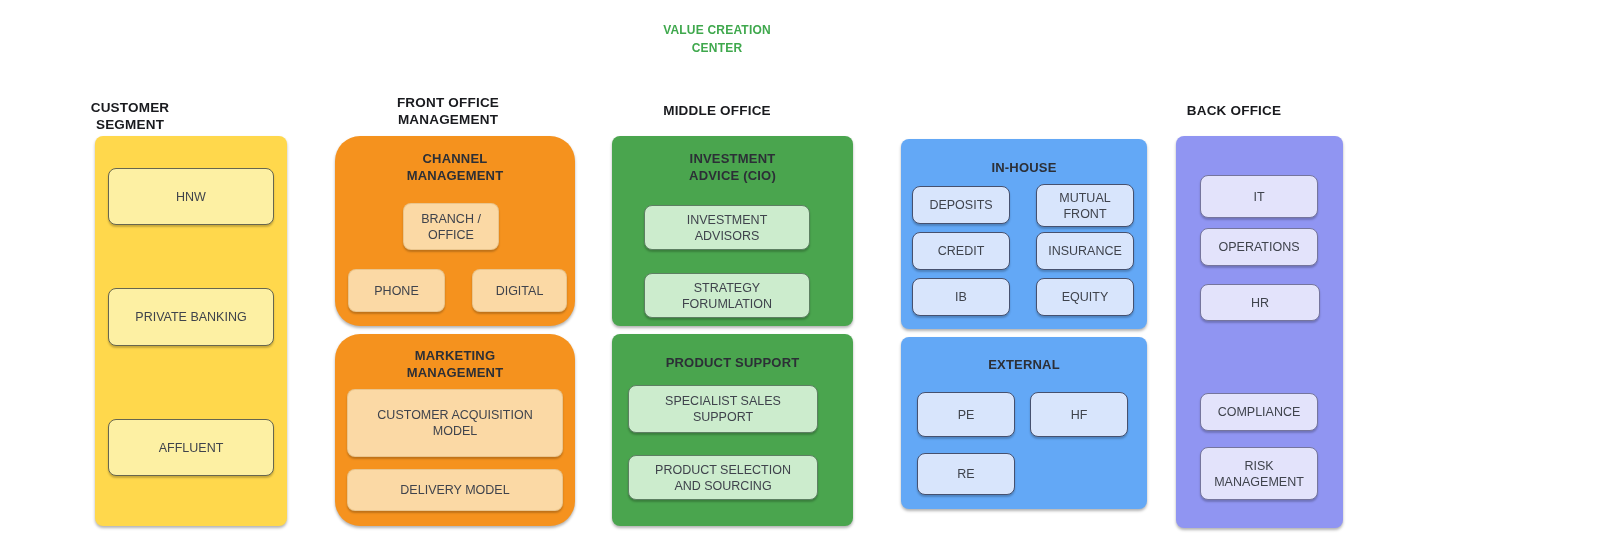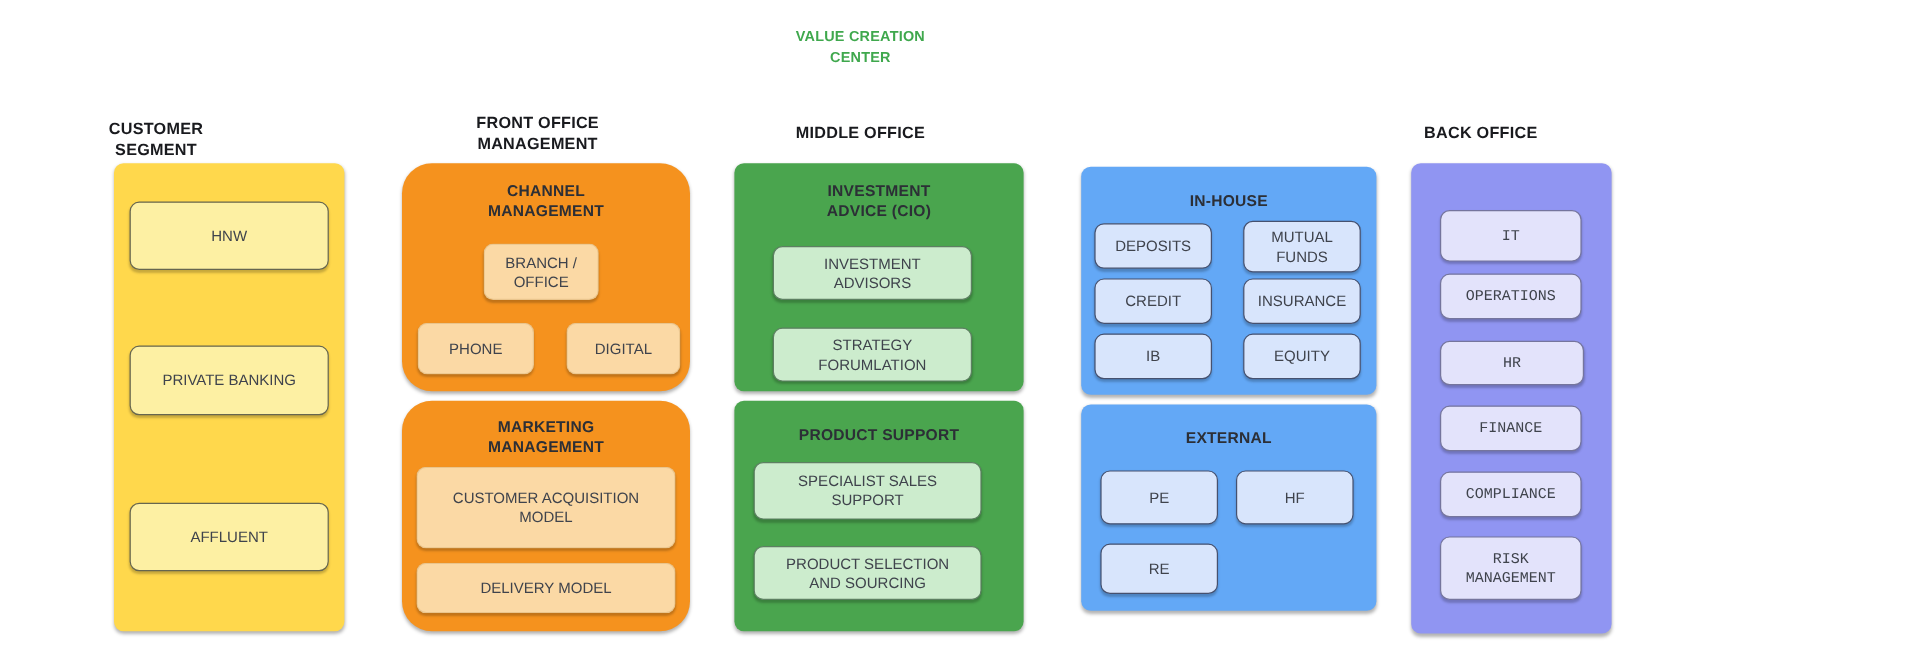--- a/index.html
+++ b/index.html
@@ -31,21 +31,21 @@
     box-shadow:0 2px 2px rgba(0,0,0,0.22);padding:1px 2px;box-sizing:border-box;
   }
   .panel-yellow{background:#FFD84C;margin-left:47px;}
   .box-yellow{background:#FDF0A3;border:1px solid #66664f;}
   .panel-orange{background:#F5921E;border-radius:25px;}
   .box-orange{background:#FBD9A5;border:1px solid rgba(140,85,10,0.15);}
   .panel-green{background:#4AA54E;}
   .box-green{background:#CCECCD;border:1px solid #5d7f62;}
   .panel-blue{background:#63A8F6;}
   .box-blue{background:#D8E5FC;border:1px solid #46516f;}
-  .panel-purple{background:#9095F2;font-family:Liberation Mono, monospace;}
+  .panel-purple{background:#9095F2;}
   .box-purple{background:#E3E3FB;border:1px solid #75759d;}
 </style>
 </head>
 <body>
 
 <div class="stage">
 
   <div class="diagram-title lbl">VALUE CREATION
 CENTER</div>
 
@@ -93,37 +93,36 @@
     <div class="box box-green lbl" style="left:16px;top:51px;width:190px;height:48px">SPECIALIST SALES
 SUPPORT</div>
     <div class="box box-green lbl" style="left:16px;top:121px;width:190px;height:45px">PRODUCT SELECTION
 AND SOURCING</div>
   </div>
 
   <div class="panel panel-blue" style="left:901px;top:139px;width:246px;height:190px">
     <div class="panel-title lbl" style="top:20px">IN-HOUSE</div>
     <div class="box box-blue lbl" style="left:11px;top:47px;width:98px;height:38px">DEPOSITS</div>
     <div class="box box-blue lbl" style="left:135px;top:45px;width:98px;height:43px">MUTUAL
-FUNDS</div>
+FRONT</div>
     <div class="box box-blue lbl" style="left:11px;top:93px;width:98px;height:38px">CREDIT</div>
     <div class="box box-blue lbl" style="left:135px;top:93px;width:98px;height:38px">INSURANCE</div>
     <div class="box box-blue lbl" style="left:11px;top:139px;width:98px;height:38px">IB</div>
     <div class="box box-blue lbl" style="left:135px;top:139px;width:98px;height:38px">EQUITY</div>
   </div>
 
   <div class="panel panel-blue" style="left:901px;top:337px;width:246px;height:172px">
     <div class="panel-title lbl" style="top:19px">EXTERNAL</div>
     <div class="box box-blue lbl" style="left:16px;top:55px;width:98px;height:45px">PE</div>
     <div class="box box-blue lbl" style="left:129px;top:55px;width:98px;height:45px">HF</div>
     <div class="box box-blue lbl" style="left:16px;top:116px;width:98px;height:42px">RE</div>
   </div>
 
   <div class="panel panel-purple" style="left:1176px;top:136px;width:167px;height:392px">
     <div class="box box-purple lbl" style="left:24px;top:39px;width:118px;height:43px">IT</div>
     <div class="box box-purple lbl" style="left:24px;top:92px;width:118px;height:38px">OPERATIONS</div>
     <div class="box box-purple lbl" style="left:24px;top:148px;width:120px;height:37px">HR</div>
-    <div class="box box-purple lbl" style="left:24px;top:202px;width:118px;height:38px">FINANCE</div>
     <div class="box box-purple lbl" style="left:24px;top:257px;width:118px;height:38px">COMPLIANCE</div>
     <div class="box box-purple lbl" style="left:24px;top:311px;width:118px;height:53px">RISK
 MANAGEMENT</div>
   </div>
 
 </div>
 
 </body></html>

